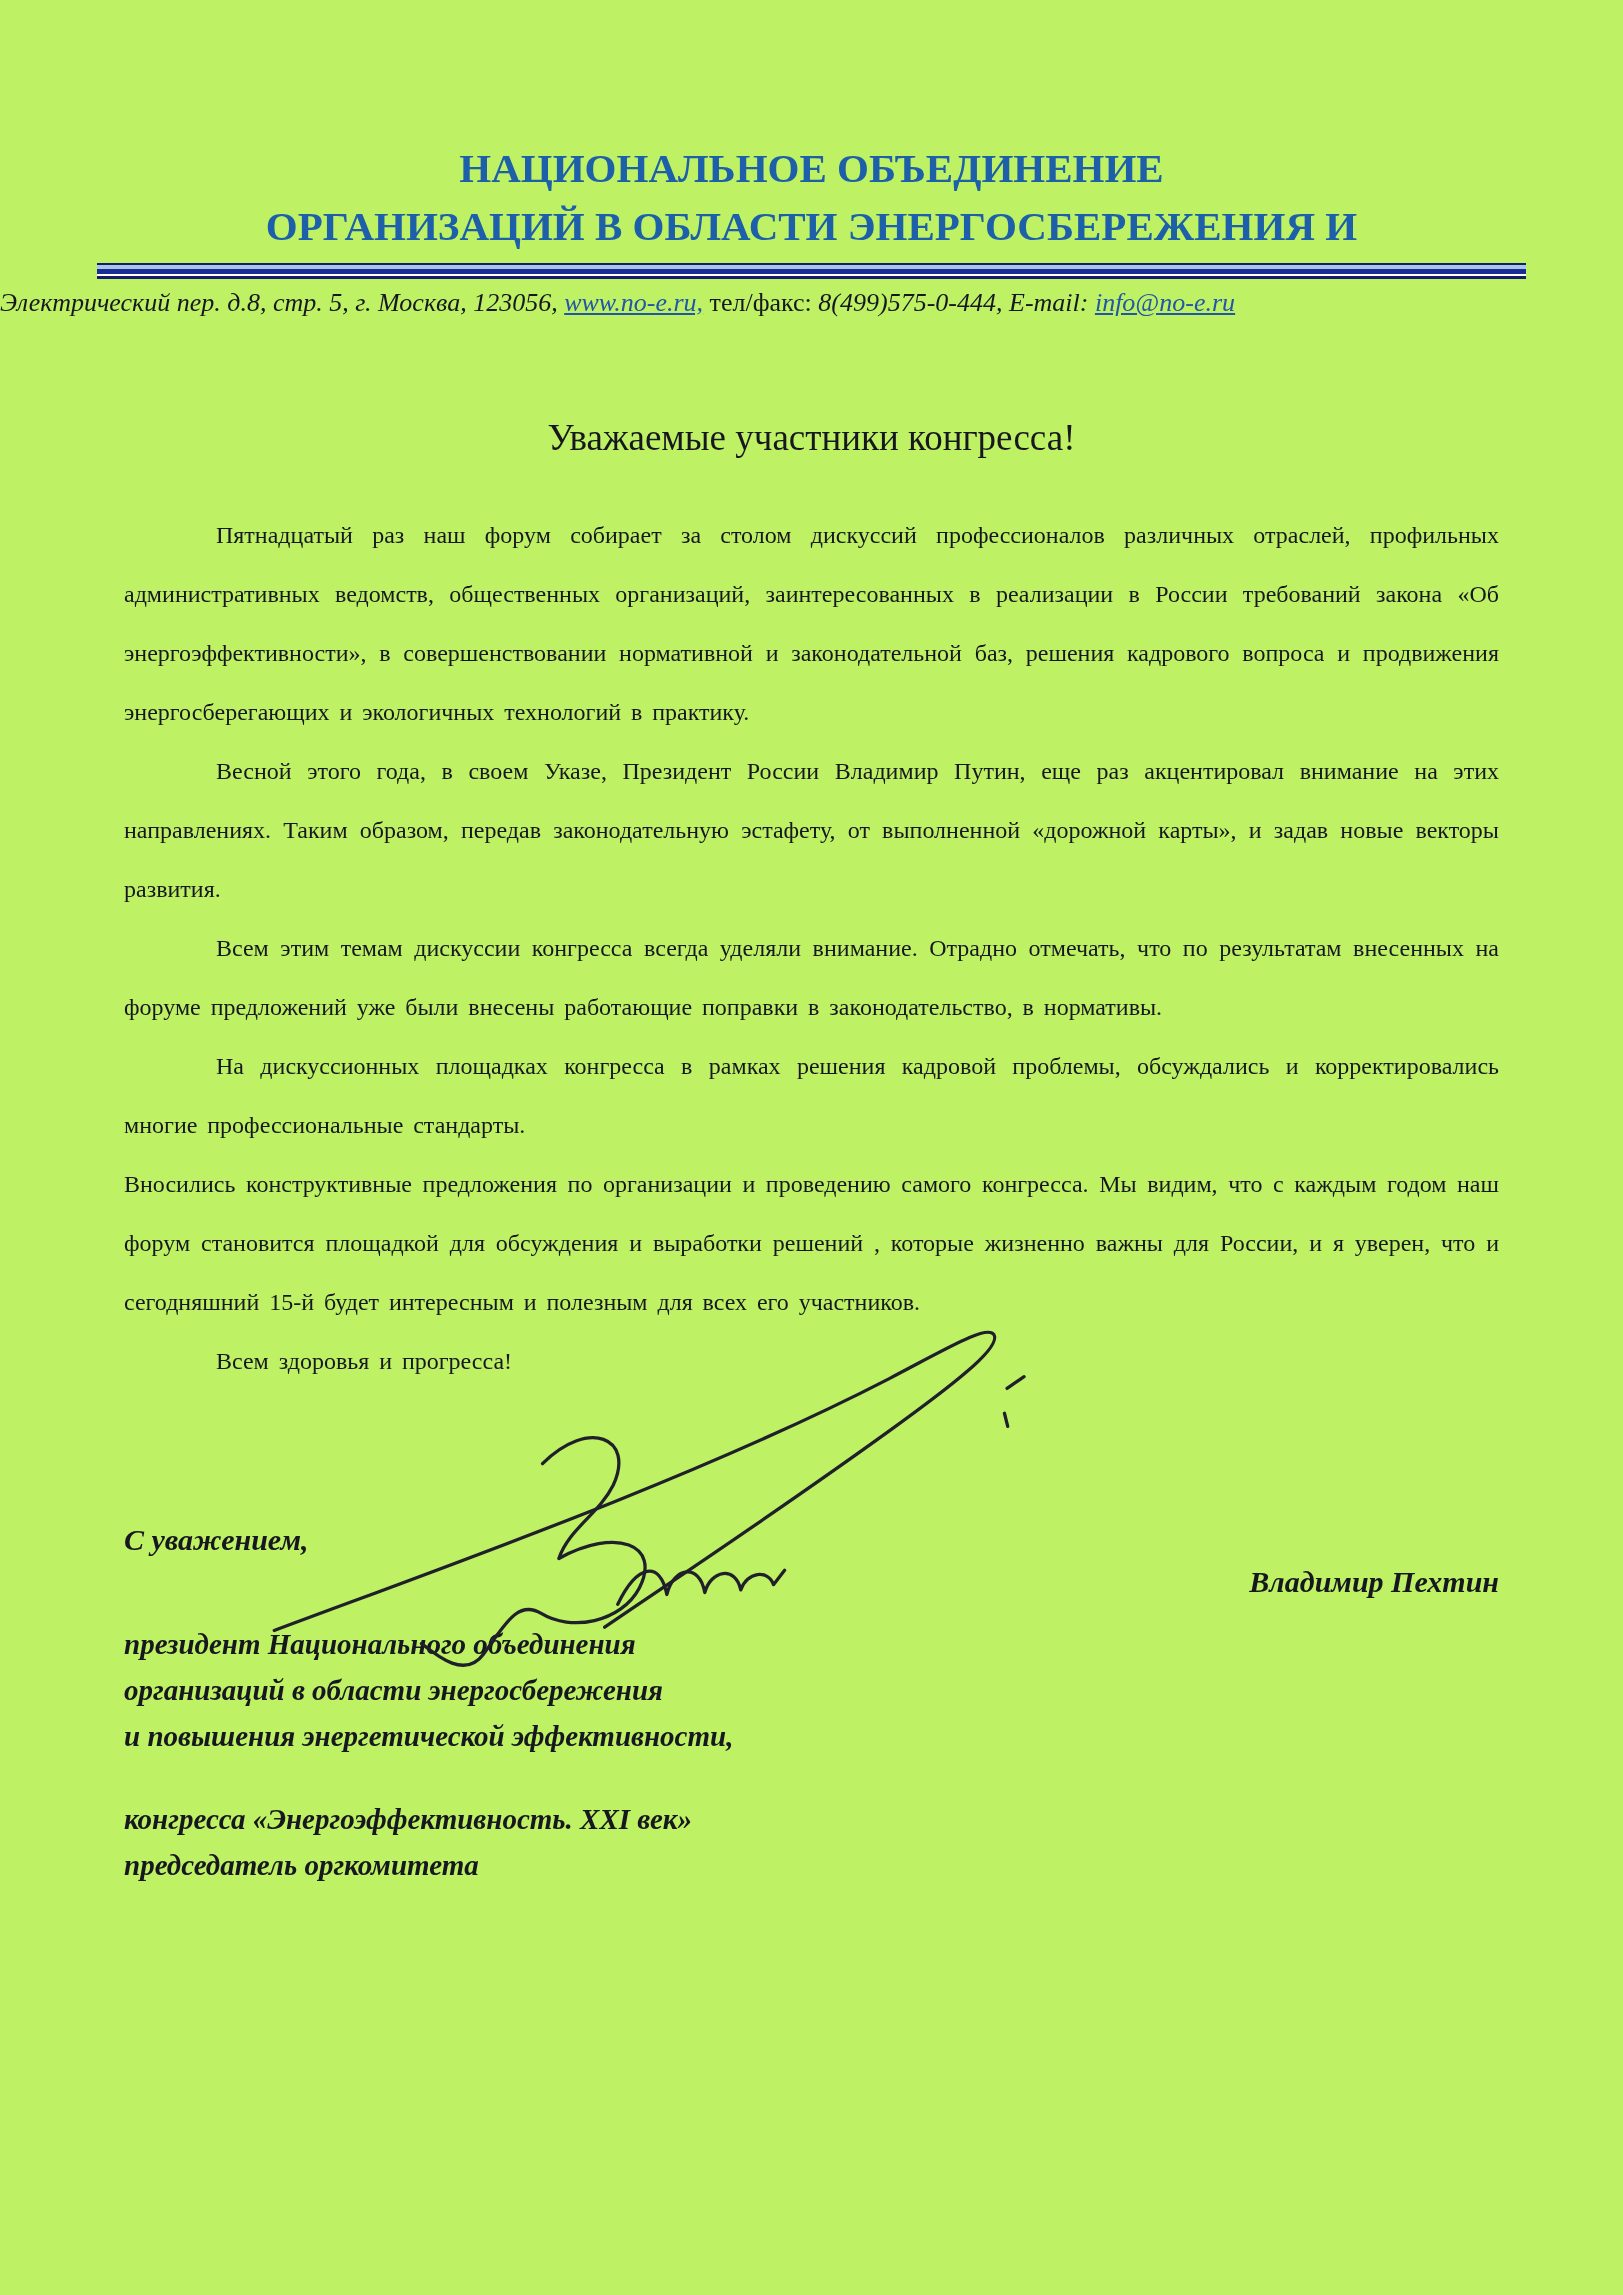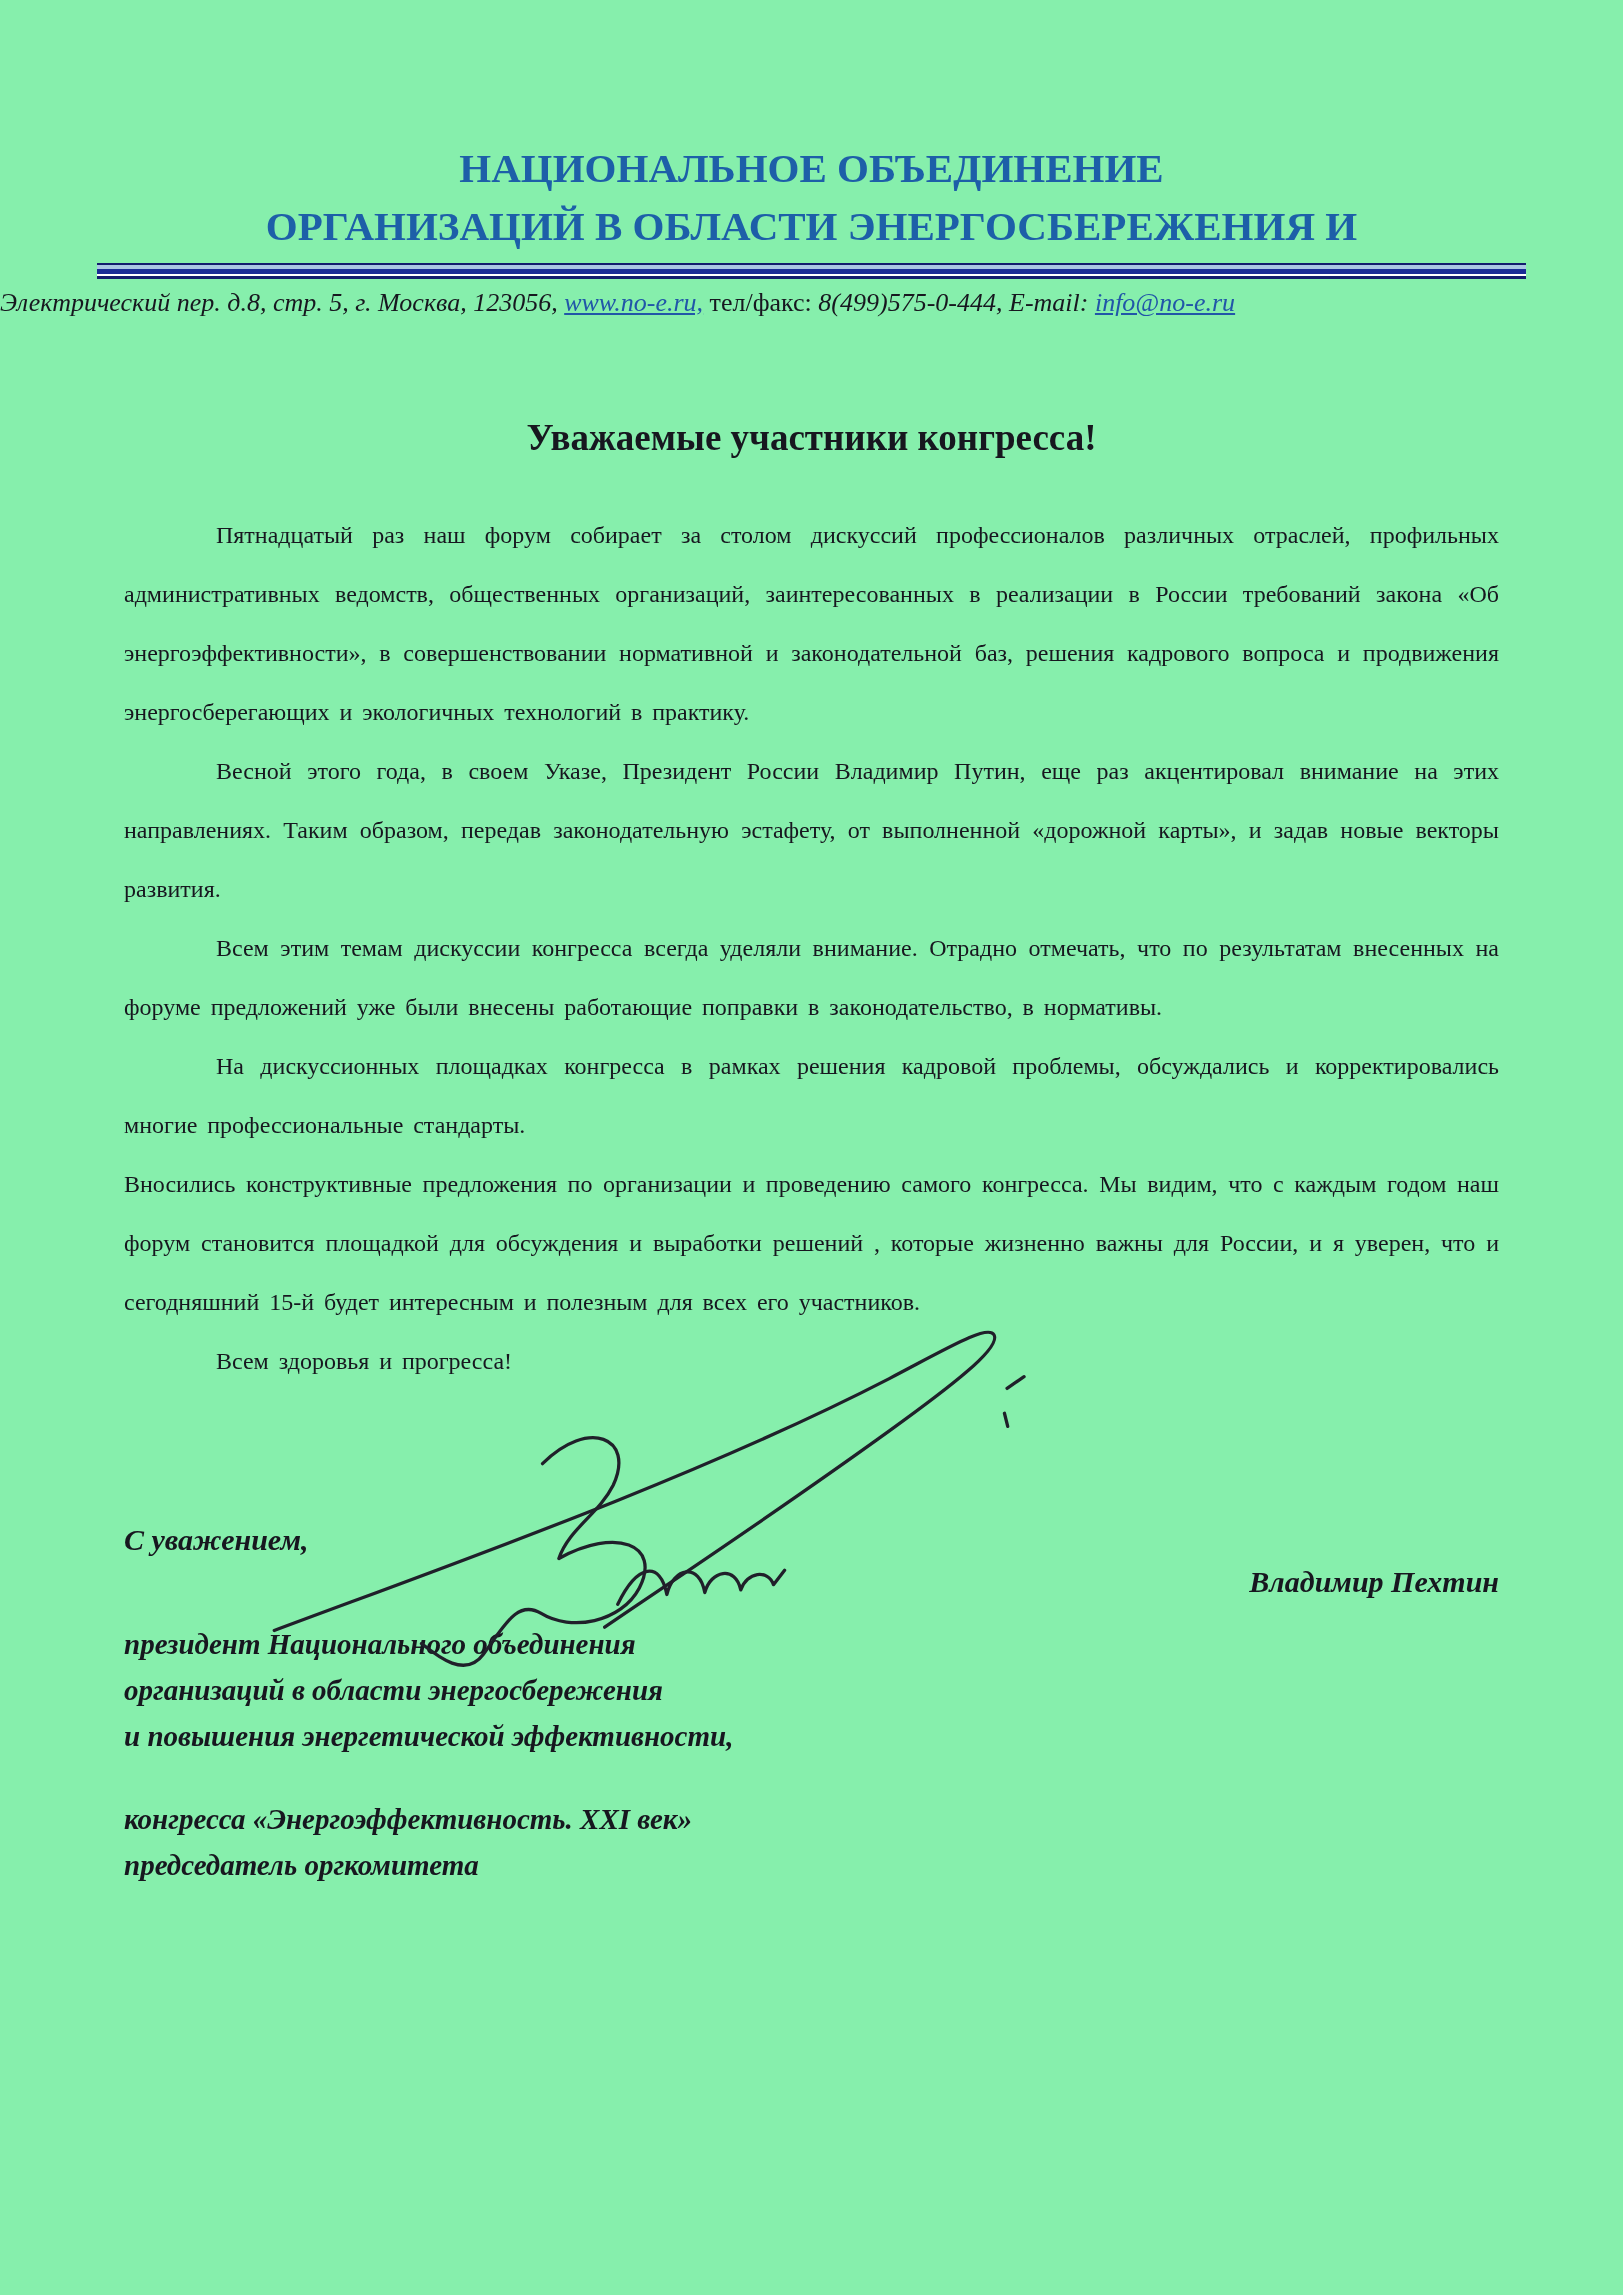--- a/index.html
+++ b/index.html
@@ -7,21 +7,21 @@
     --link-blue:#2156a8;
     --ink:#17171f;
     --navy-dark:#131c6d;
     --navy-mid:#1a2c96;
     --lt-blue:#aac6e4;
   }
   html,body{margin:0;padding:0;background:#ffffff;}
   .page{
     position:relative;
     width:1623px;height:2295px;
-    background:#86efac;
+    background:#bef264;
     overflow:hidden;
     font-family:"Liberation Serif","DejaVu Serif",serif;
     color:var(--ink);
   }
   
   .letterhead{padding-top:139px;}
   .org-title{
     text-align:center;
     font-weight:bold;
     font-size:41px;
@@ -42,21 +42,21 @@
     font-size:26px;
     line-height:35px;
     white-space:nowrap;
   }
   .contact .upright{font-style:normal;}
   .contact a{color:var(--link-blue);text-decoration:underline;cursor:pointer;}
   
   .salutation{
     margin-top:97px;
     text-align:center;
-    font-weight:bold;
+    font-weight:normal;
     font-size:37px;
     line-height:41px;
   }
   .body-text{
     margin:48px 124px 0 124px;
     font-size:24px;
     line-height:59px;
     text-align:justify;
     word-spacing:3.9px;
   }

